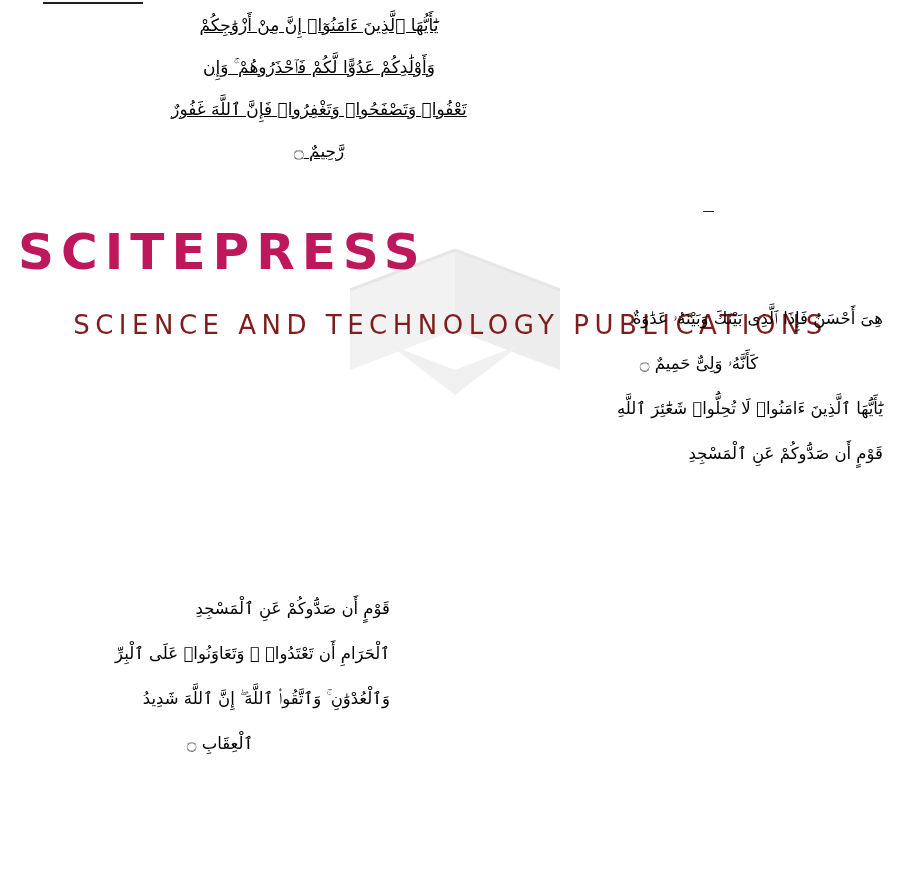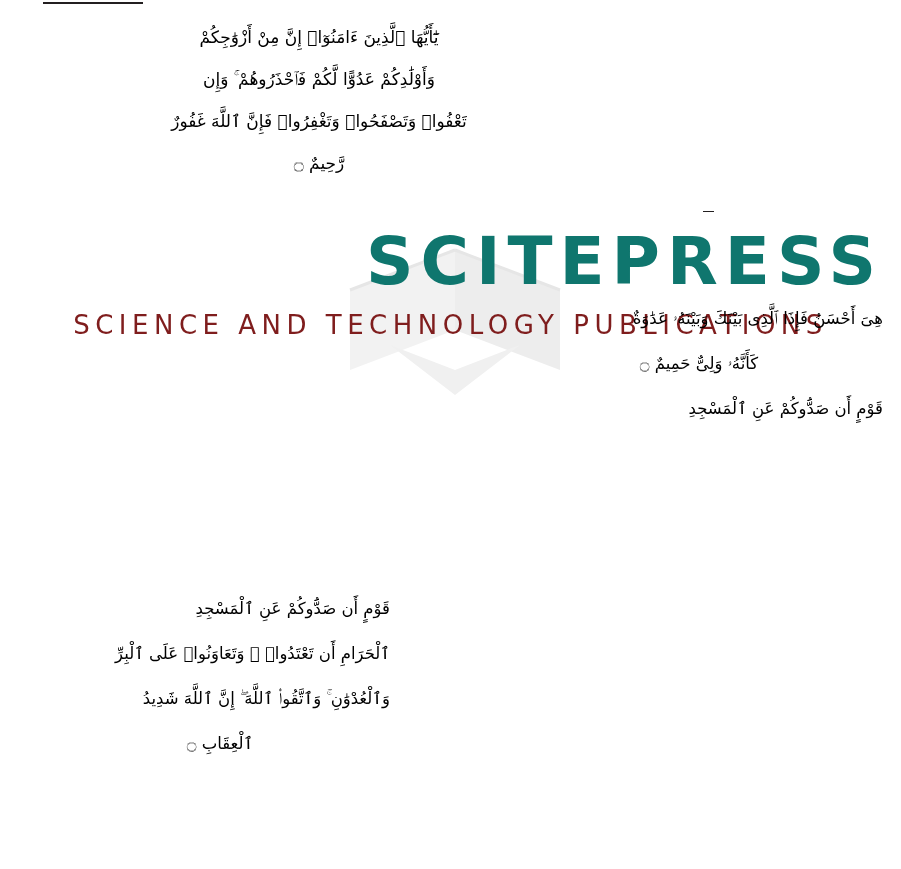--- a/index.html
+++ b/index.html
@@ -24,26 +24,26 @@
     width: 901px;
     height: 220px;
     pointer-events: none;
     user-select: none;
   }
   #watermark .wm-line1 {
     position: absolute;
     left: 18px;
     top: 8px;
     width: 865px;
-    text-align: right;
+    text-align: left;
     font-family: "DejaVu Sans", "Liberation Sans", sans-serif;
     font-weight: bold;
-    font-size: 66px;
+    font-size: 50px;
     letter-spacing: 7px;
-    color: #0f766e;
+    color: #be185d;
     white-space: nowrap;
   }
   #watermark .wm-line2 {
     position: absolute;
     left: 18px;
     top: 95px;
     width: 865px;
     text-align: center;
     font-family: "DejaVu Sans", "Liberation Sans", sans-serif;
     font-size: 26px;
@@ -90,24 +90,25 @@
     color: #000000;
   }
   .arabic p {
     margin: 0 0 4px 0;
     padding: 0;
     white-space: nowrap;
   }
 
   #block-top {
     left: 80px;
-    top: 18px;
+    top: 6px;
     width: 478px;
     font-size: 17px;
     line-height: 38px;
+    text-decoration: underline;
   }
   #block-top p { text-align: center; }
 
   #block-right {
     left: 515px;
     top: 298px;
     width: 368px;
     font-size: 16.5px;
     line-height: 41px;
   }
@@ -146,20 +147,21 @@
     <path d="M125 55 L230 95" stroke="#e6e6e6" stroke-width="3" fill="none"></path>
     <path d="M60 150 L125 200 L190 150 L125 175 Z" fill="#f0f0f0"></path>
   </svg>
   <div class="wm-line1">SCITEPRESS</div>
   <div class="wm-line2">SCIENCE AND TECHNOLOGY PUBLICATIONS</div>
 </div>
 
 <div class="arabic" id="block-right">
   <p>هِىَ أَحْسَنُ فَإِذَا ٱلَّذِى بَيْنَكَ وَبَيْنَهُۥ عَدَٰوَةٌ</p>
   <p class="center">كَأَنَّهُۥ وَلِىٌّ حَمِيمٌ ۝</p>
+  <p>يَٰٓأَيُّهَا ٱلَّذِينَ ءَامَنُوا۟ لَا تُحِلُّوا۟ شَعَٰٓئِرَ ٱللَّهِ</p>
   <p>قَوْمٍ أَن صَدُّوكُمْ عَنِ ٱلْمَسْجِدِ</p>
 </div>
 
 <div class="arabic" id="block-bottom-left">
   <p>قَوْمٍ أَن صَدُّوكُمْ عَنِ ٱلْمَسْجِدِ</p>
   <p>ٱلْحَرَامِ أَن تَعْتَدُوا۟ ۘ وَتَعَاوَنُوا۟ عَلَى ٱلْبِرِّ</p>
   <p>وَٱلْعُدْوَٰنِ ۚ وَٱتَّقُوا۟ ٱللَّهَ ۖ إِنَّ ٱللَّهَ شَدِيدُ</p>
   <p class="center">ٱلْعِقَابِ ۝</p>
 </div>
 

